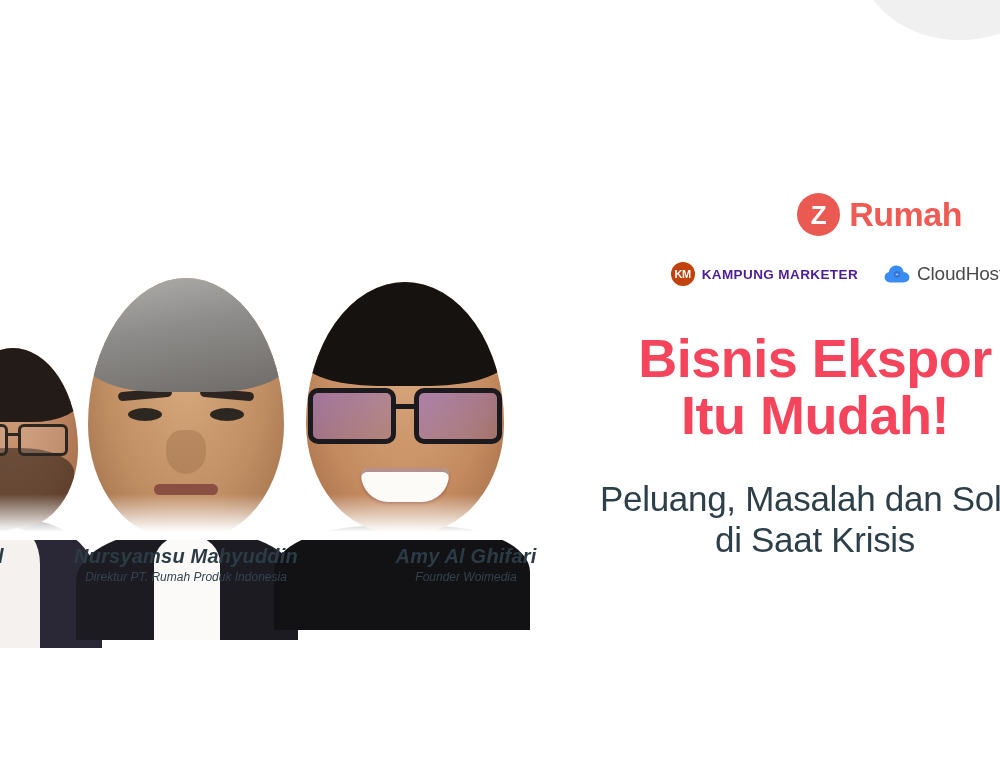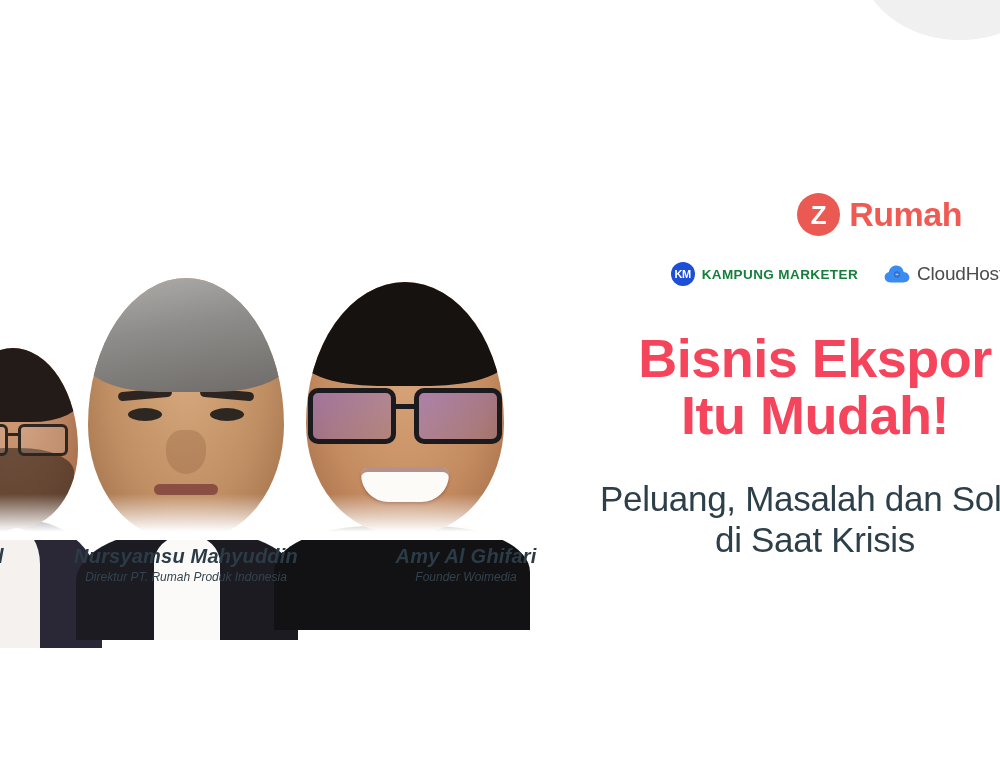--- a/index.html
+++ b/index.html
@@ -263,27 +263,27 @@
     position: absolute;
     right: -4px;
     top: 262px;
     display: flex;
     align-items: center;
     gap: 26px;
   }
   .partner { display: flex; align-items: center; gap: 7px; }
   .km-badge {
     width: 24px; height: 24px; border-radius: 50%;
-    background: #1d4ed8; color: #ffffff;
+    background: #c2410c; color: #ffffff;
     font-size: 11px; font-weight: bold;
     display: flex; align-items: center; justify-content: center;
     letter-spacing: -0.5px;
   }
   .km-word {
-    color: #15803d;
+    color: #4c1d95;
     font-weight: bold;
     font-size: 13.5px;
     letter-spacing: 0.4px;
   }
   .ch-cloud { width: 26px; height: 20px; display: block; }
   .ch-word {
     color: #4b4b4b;
     font-size: 19px;
     letter-spacing: -0.2px;
   }

